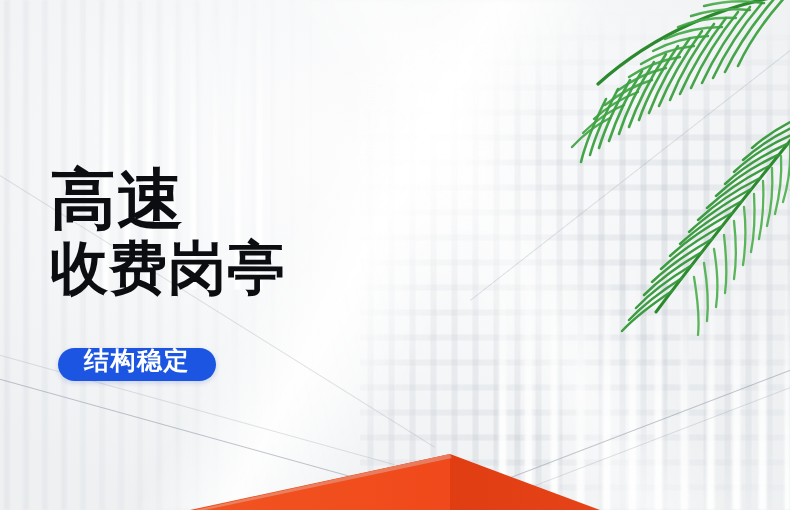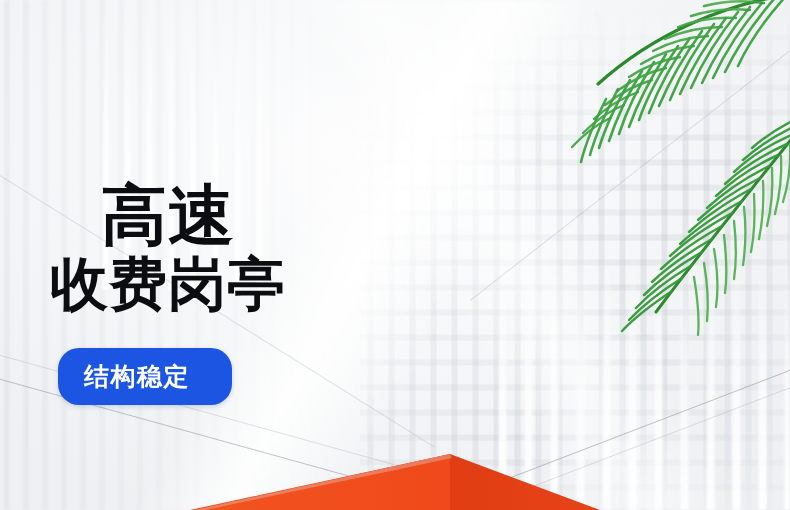--- a/index.html
+++ b/index.html
@@ -169,23 +169,22 @@
     right: -34px;
     top: 96px;
     width: 230px;
     height: 240px;
   }
 
   
   .headline {
     position: absolute;
     left: 50px;
-    top: 182px;
+    top: 166px;
     z-index: 6;
-    text-align: center;
   }
   .headline-line {
     font-family: "DejaVu Sans", "Liberation Sans", sans-serif;
     font-weight: 700;
     color: #0c0d10;
     letter-spacing: 1px;
     line-height: 1.02;
     white-space: nowrap;
   }
   .headline-line.l1 {
@@ -194,28 +193,29 @@
   }
   .headline-line.l2 {
     font-size: 58px;
   }
 
   
   .badge {
     position: absolute;
     left: 58px;
     top: 348px;
-    height: 57px;
+    height: 33px;
     padding: 0 26px;
     border-radius: 21px;
     background: #1b55e2;
     display: flex;
     align-items: center;
     z-index: 6;
     box-shadow: 0 2px 5px rgba(20,60,170,0.18);
+    flex-direction: column;
   }
   .badge-text {
     color: #ffffff;
     font-family: "DejaVu Sans", "Liberation Sans", sans-serif;
     font-weight: 700;
     font-size: 25px;
     letter-spacing: 1.5px;
     white-space: nowrap;
     line-height: 1;
   }

